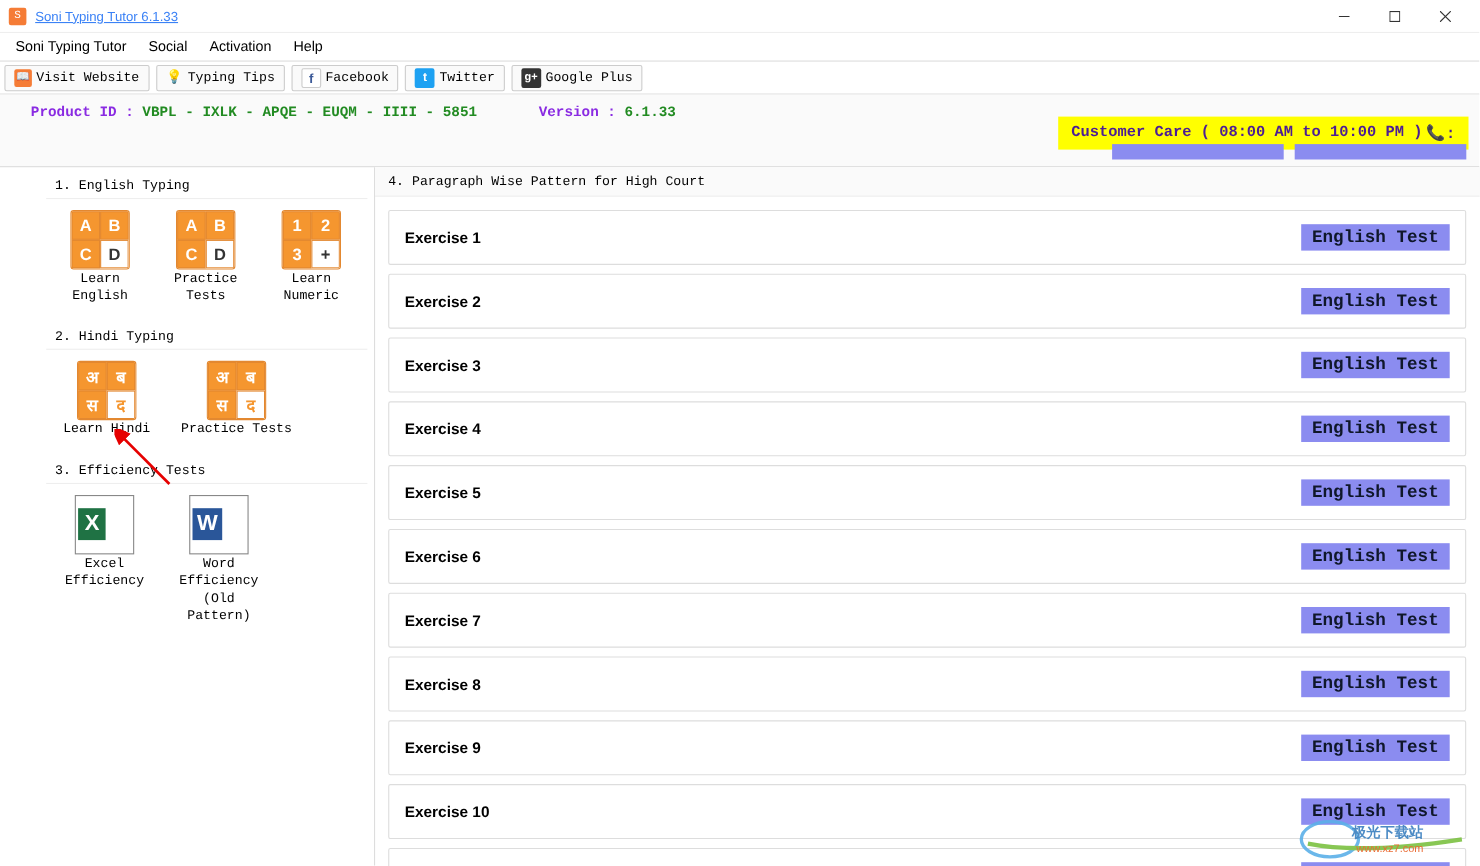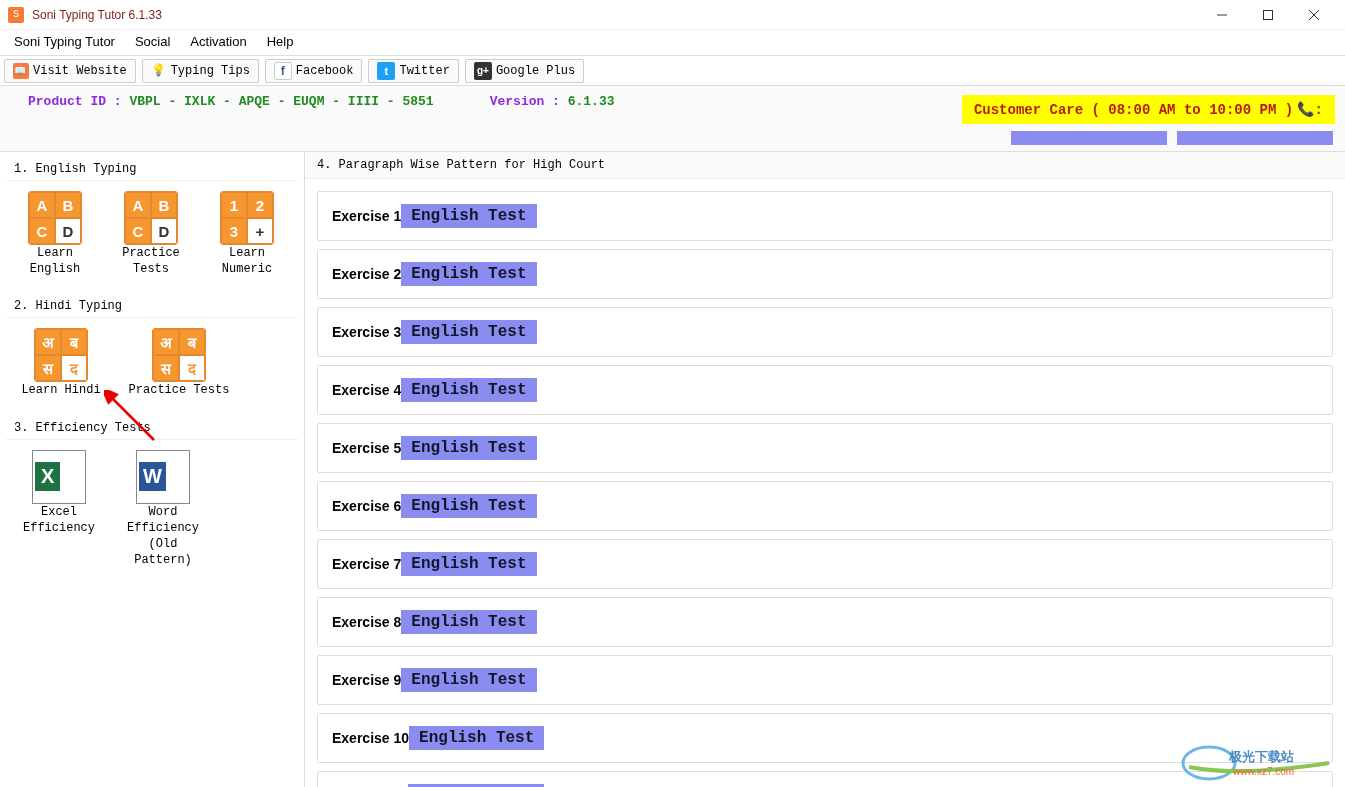--- a/index.html
+++ b/index.html
@@ -1,21 +1,21 @@
 <!DOCTYPE html>
 <html><head>
 <meta charset="utf-8">
 <style>
 * { box-sizing: border-box; margin: 0; padding: 0; }
 body { font-family: "Courier New", monospace; font-size: 13px; background: #fff; width: 1345px; height: 787px; overflow: hidden; position: relative; }
 
 
 .titlebar { height: 30px; background: #fff; display: flex; align-items: center; padding: 0 8px; border-bottom: 1px solid #eee; }
 .titlebar-icon { width: 16px; height: 16px; background: #f57c36; border-radius: 2px; margin-right: 8px; display:flex; align-items:center; justify-content:center; color:#fff; font-size:10px; }
-.titlebar-text { font-family: Arial, sans-serif; font-size: 12px; color: #7f1d1d; flex: 1; }
+.titlebar-text { font-family: Arial, sans-serif; font-size: 12px; color: #3b82f6; flex: 1; text-decoration: underline; }
 .win-controls { display: flex; gap: 0; }
 .win-btn { width: 46px; height: 30px; display: flex; align-items: center; justify-content: center; color: #333; cursor: pointer; }
 
 
 .menubar { height: 26px; display: flex; padding: 0 4px; border-bottom: 1px solid #ddd; font-family: Arial, sans-serif; font-size: 13px; }
 .menu-item { padding: 4px 10px; cursor: pointer; }
 
 
 .toolbar { height: 30px; display: flex; align-items: center; padding: 2px 4px; gap: 6px; border-bottom: 1px solid #ddd; font-family: "Courier New", monospace; font-size: 12px; }
 .tool-btn { display: flex; align-items: center; gap: 4px; padding: 2px 8px; border: 1px solid #ccc; border-radius: 2px; background: #fafafa; cursor: pointer; height: 24px; }
@@ -25,27 +25,27 @@
 .fb-icon { background:#fff; border:1px solid #ccc; color:#3b5998; font-weight:bold; font-family:Arial; font-size:12px; width:18px; height:18px; border-radius:2px;}
 .tw-icon { background:#1da1f2; color:#fff; font-weight:bold; font-family:Arial; font-size:11px; width:18px; height:18px; border-radius:2px;}
 .gp-icon { background:#333; color:#fff; font-weight:bold; font-family:Arial; font-size:10px; width:18px; height:18px; border-radius:2px;}
 
 
 .infobar { padding: 8px 12px; background: #fafafa; border-bottom: 1px solid #ddd; position: relative; }
 .crack-text { font-family:"Courier New",monospace; font-size:12px; font-style:italic; margin-bottom: 10px; }
 .info-line { display: flex; align-items: center; gap: 20px; font-family:"Courier New",monospace; font-size:13px; font-weight:bold;padding-left:16px; }
 .info-label { color: #8a2be2; }
 .info-value { color: #228b22; }
-.customer-care { position:absolute; top:9px; right:10px; background:#ffff00; padding: 6px 12px; font-family:"Courier New",monospace; font-size:14px; font-weight:bold; color:#b91c1c; display:flex; align-items:center; gap:4px;}
+.customer-care { position:absolute; top:20px; right:10px; background:#ffff00; padding: 6px 12px; font-family:"Courier New",monospace; font-size:14px; font-weight:bold; color:#4c1d95; display:flex; align-items:center; gap:4px;}
 .phone-icon { font-size:14px; }
 .progress-bars { position:absolute; bottom:6px; right:12px; display:flex; gap:10px;}
 .pbar { width:156px; height:14px; background:#8b8cf0; }
 
 
-.main { display:flex; height: calc(787px - 30px - 26px - 30px - 66px); }
+.main { display:flex; height: calc(787px - 30px - 26px - 30px - 66px); padding-left: 36px; }
 .sidebar { width: 305px; border-right:1px solid #ddd; padding: 6px; overflow-y:auto; }
 .content { flex:1; padding: 0; overflow-y:auto; position:relative; }
 
 .section-title { font-family:"Courier New",monospace; font-size:12px; padding:4px 8px; border-bottom:1px solid #eee; margin-bottom:10px;}
 .section-body { display:flex; gap:18px; padding:0 10px 18px 10px; flex-wrap:wrap; }
 .tile { display:flex; flex-direction:column; align-items:center; width:78px; cursor:pointer; }
 .tile-label { font-family:"Courier New",monospace; font-size:12px; text-align:center; line-height:1.35; }
 
 
 .grid2x2 { display:grid; grid-template-columns:1fr 1fr; grid-template-rows:1fr 1fr; width:54px; height:54px; border:1px solid #e38830; border-radius:3px; overflow:hidden;}
@@ -58,21 +58,21 @@
 .excel-icon { width:54px; height:54px; background:#fff; border:1px solid #888; display:flex; align-items:center; justify-content:center; position:relative;}
 .excel-x { position:absolute; left:2px; background:#1f7244; color:#fff; font-family:Arial; font-weight:bold; font-size:20px; padding:3px 6px;}
 .word-icon { width:54px; height:54px; background:#fff; border:1px solid #888; display:flex; align-items:center; justify-content:center; position:relative;}
 .word-w { position:absolute; left:2px; background:#2a5699; color:#fff; font-family:Arial; font-weight:bold; font-size:20px; padding:3px 4px;}
 
 
 .content-header { font-family:"Courier New",monospace; font-size:12px; padding:6px 12px; border-bottom:1px solid #eee; background:#fafafa; position:sticky; top:0;}
 
 
 .exercise-list { padding:12px 12px;}
-.exercise-row { display:flex; align-items:center; justify-content:flex-start; border:1px solid #ddd; border-radius:2px; padding:12px 14px; margin-bottom:8px; background:#fff;}
+.exercise-row { display:flex; align-items:center; justify-content:space-between; border:1px solid #ddd; border-radius:2px; padding:12px 14px; margin-bottom:8px; background:#fff;}
 .exercise-label { font-family:Arial,sans-serif; font-size:14px; font-weight:bold;}
 .english-test-btn { background:#8b8cf0; color:#0f172a; font-family:Liberation Mono, monospace; font-size:16px; font-weight:bold; padding:3px 10px; cursor:pointer; border:none;}
 
 
 .red-arrow { position:absolute; left:104px; top:390px; pointer-events:none; }
 
 
 .watermark { position:absolute; right:6px; bottom:4px; opacity:0.9; }
 </style>
 </head>

